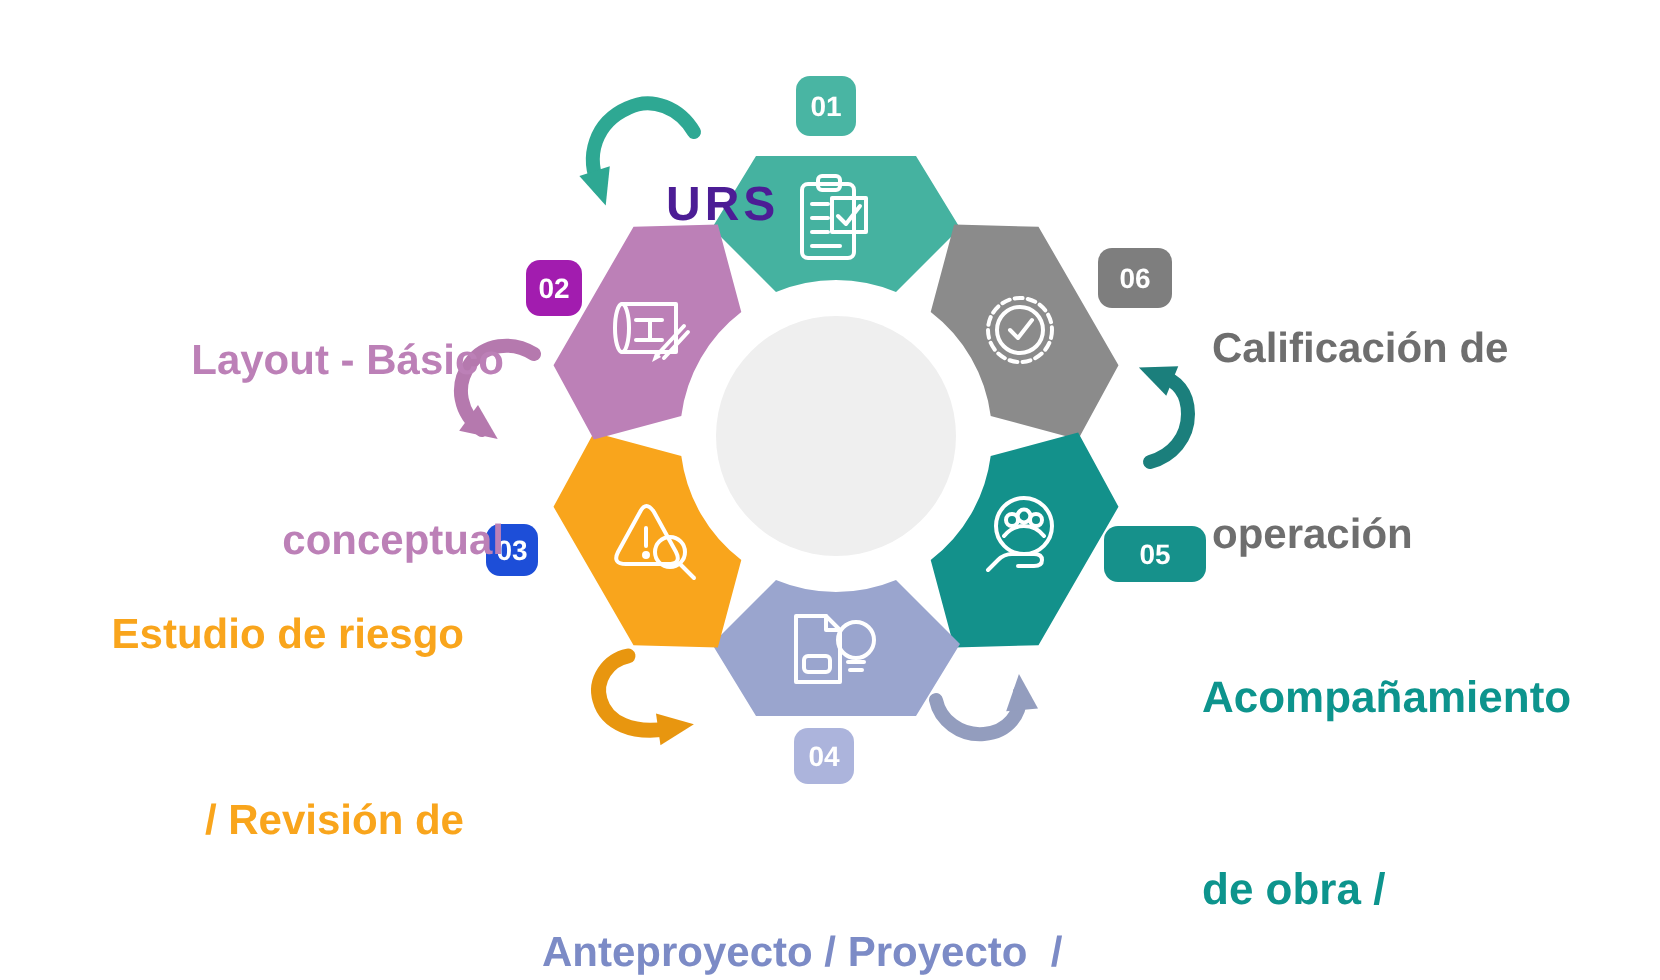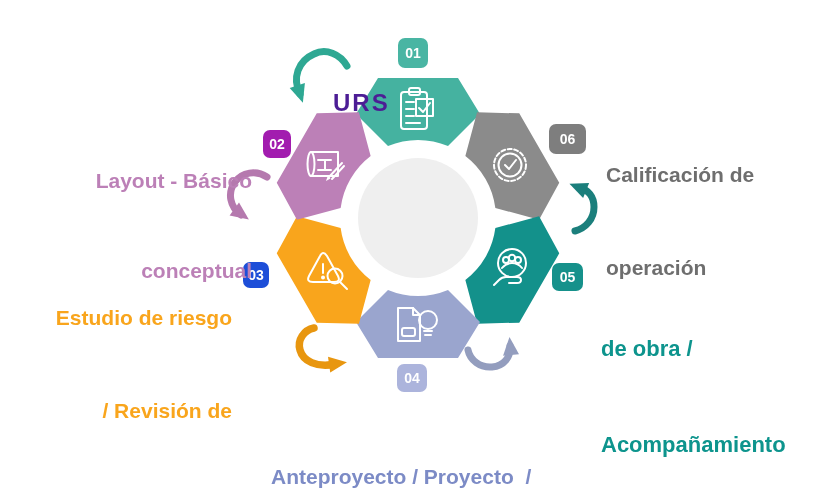--- a/index.html
+++ b/index.html
@@ -104,42 +104,42 @@
         <path d="M 575 231 C 586 228 594 219 594 207 C 594 196 588 190 580 188" stroke-width="7" stroke="#1B7F7C"></path>
         <polygon points="-8,-12 8,-12 0,6" transform="translate(575,186) rotate(112)" fill="#1B7F7C"></polygon>
       </g>
     </g>
   </svg>
 
   <div class="badge" style="left: 398px; top: 38px; width: 30px; height: 30px; background: rgb(73, 181, 163);">01</div>
   <div class="badge" style="left: 263px; top: 130px; width: 28px; height: 28px; background: #a21caf;">02</div>
   <div class="badge" style="left: 243px; top: 262px; width: 26px; height: 26px; background: #1d4ed8;">03</div>
   <div class="badge" style="left: 397px; top: 364px; width: 30px; height: 28px; background: rgb(172, 180, 220);">04</div>
-  <div class="badge" style="left: 552px; top: 263px; width: 31px; height: 28px; background: rgb(22, 145, 139);">05</div>
+  <div class="badge" style="left: 552px; top: 263px; width: 51px; height: 28px; background: rgb(22, 145, 139);">05</div>
   <div class="badge" style="left: 549px; top: 124px; width: 37px; height: 30px; background: rgb(126, 126, 126);">06</div>
 
   <div class="lbl urs" style="color: #4c1d95;">
     <span>URS</span>
   </div>
   <div class="lbl layout" style="color: rgb(188, 128, 183);">
     <span>Layout - Básico</span>
     <span>conceptual</span>
   </div>
   <div class="lbl estudio" style="color: rgb(249, 165, 28);">
     <span>Estudio de riesgo</span>
     <span>/ Revisión de</span>
     <span>Diseño (DR)</span>
   </div>
   <div class="lbl ante" style="color: rgb(124, 139, 198);">
     <span>Anteproyecto / Proyecto  /</span>
     
   </div>
   <div class="lbl acomp" style="color: rgb(13, 148, 141);">
+    <span>Acompañamiento</span>
     <span>de obra /</span>
-    <span>Acompañamiento</span>
     
   </div>
   <div class="lbl calif" style="color: rgb(110, 110, 110);">
     <span>Calificación de</span>
     <span>operación</span>
   </div>
 
 </div>
 
 </body></html>

